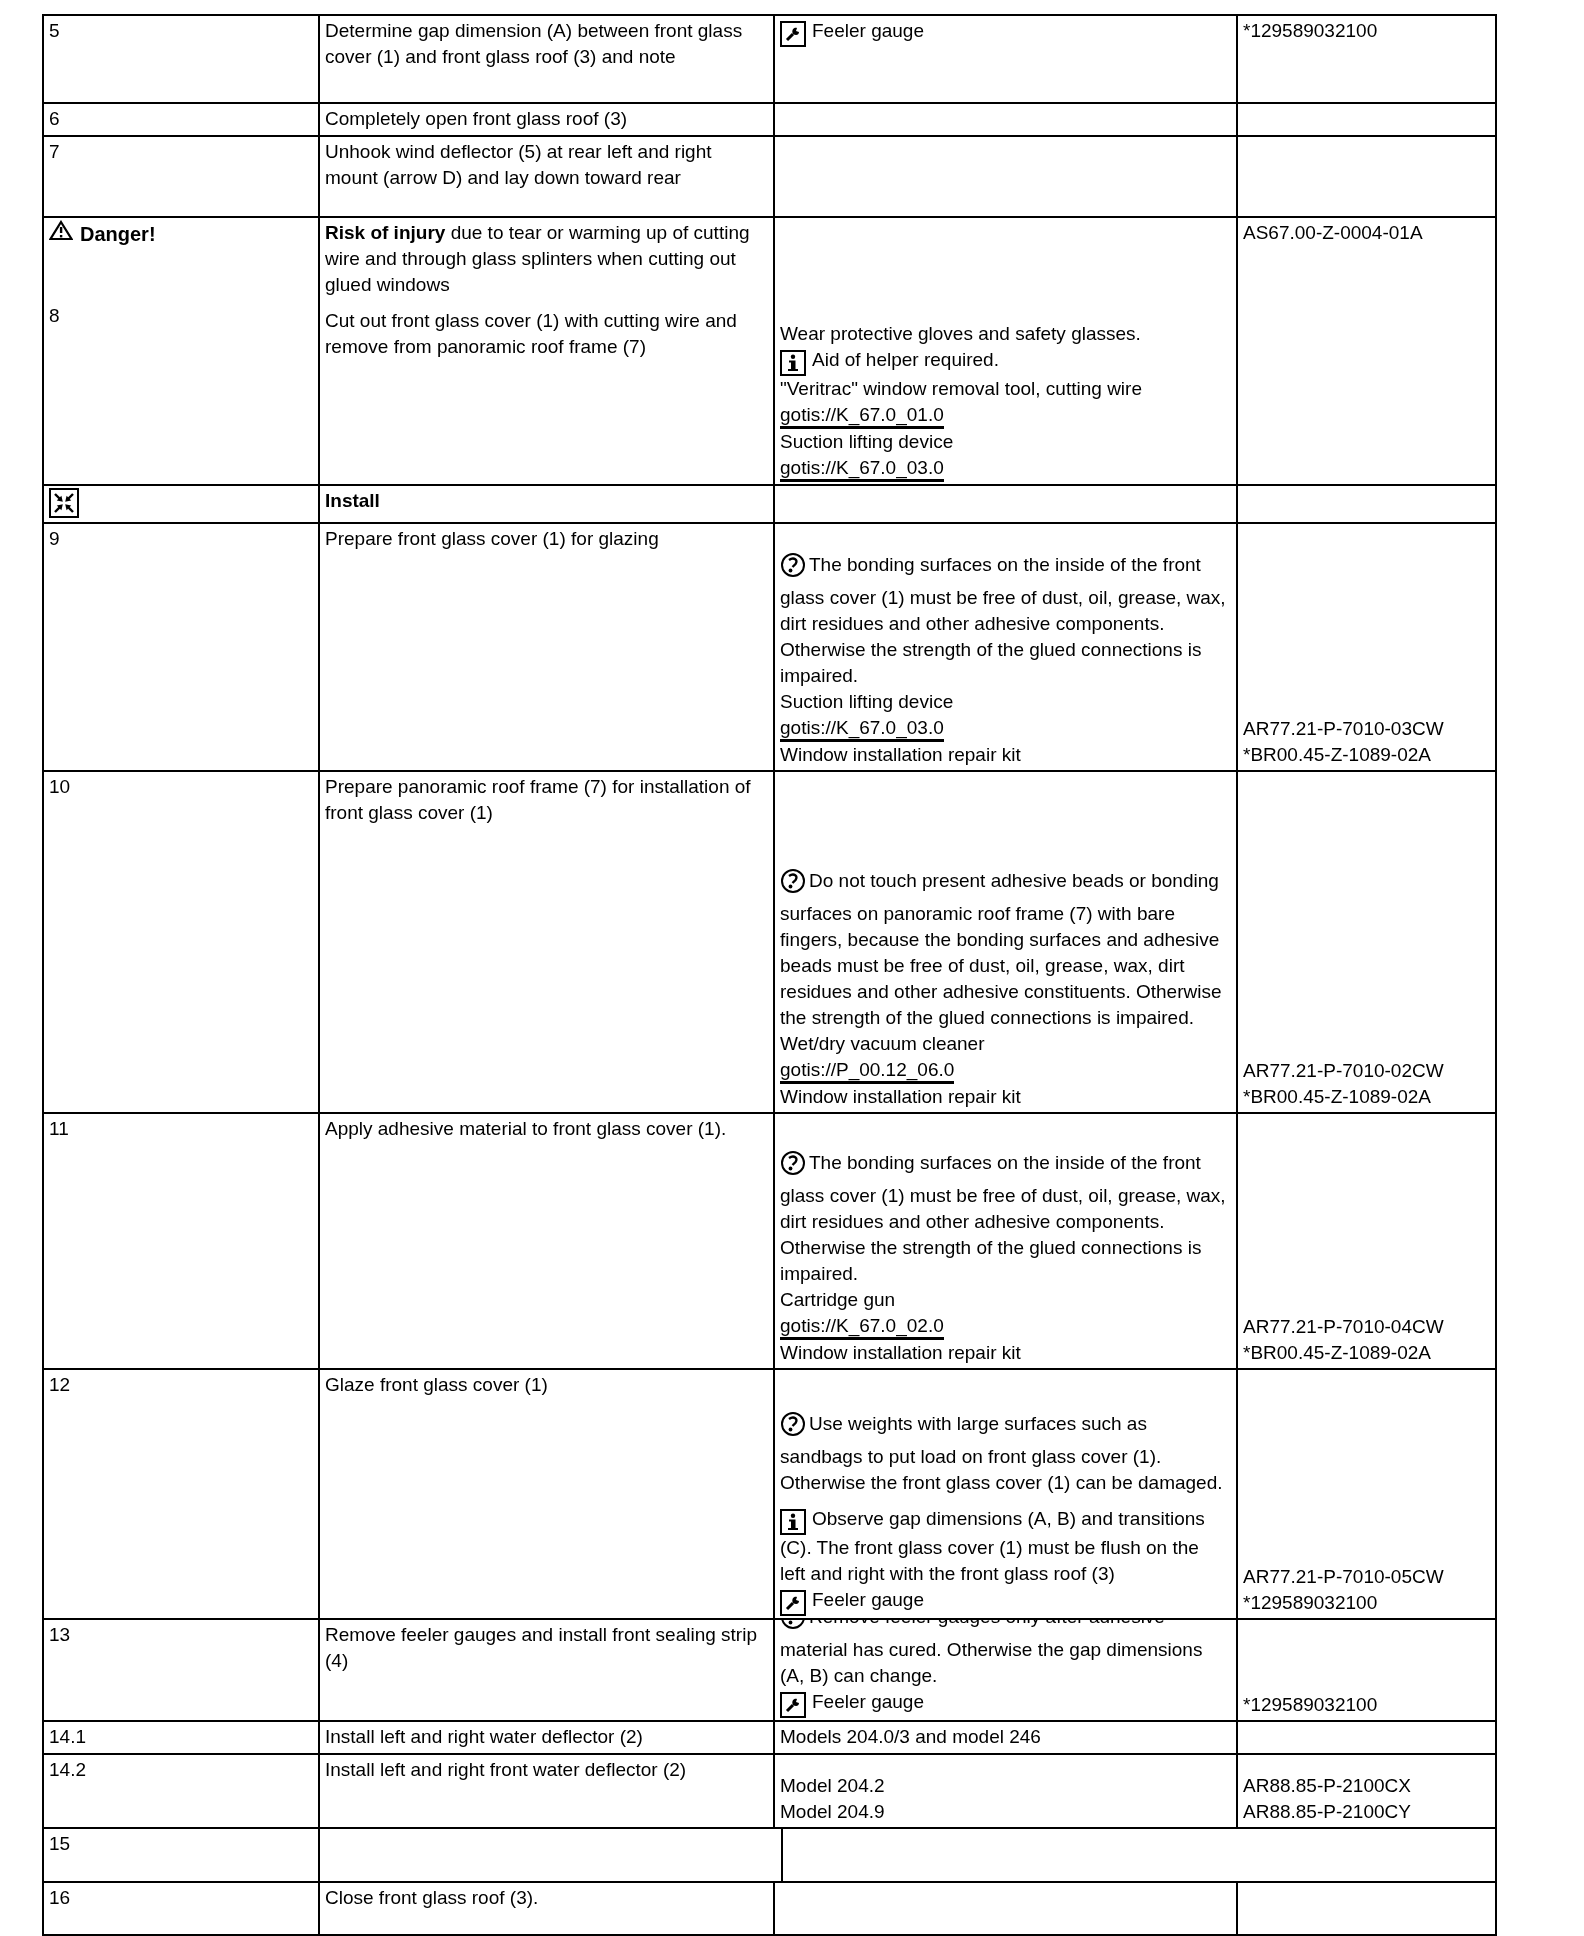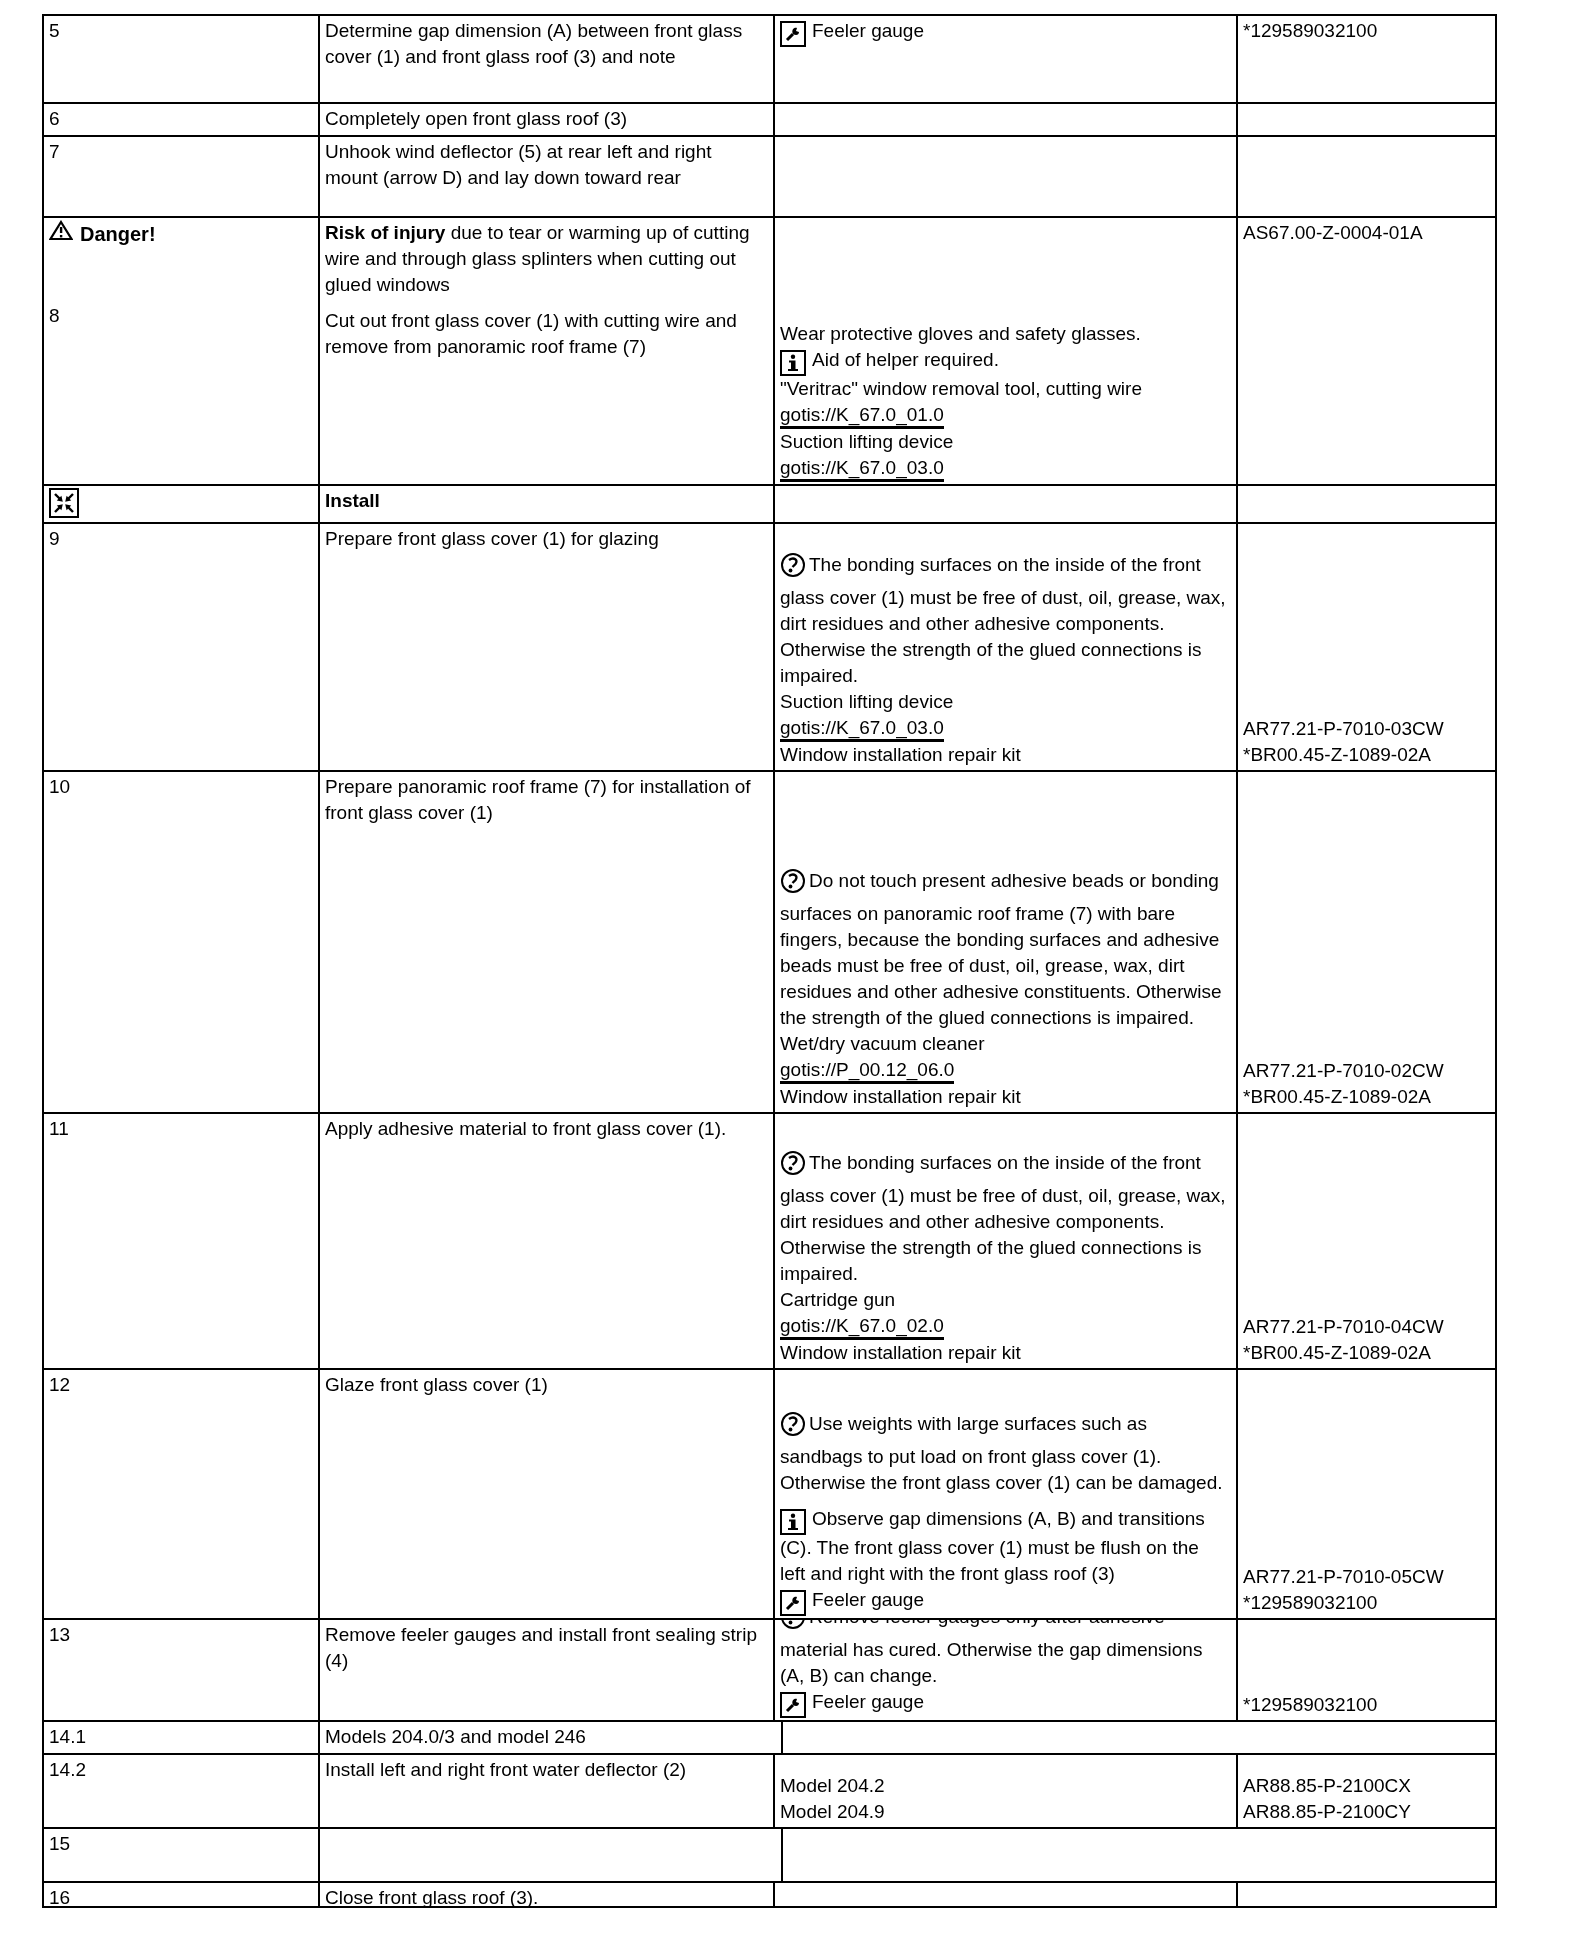--- a/index.html
+++ b/index.html
@@ -16,21 +16,21 @@
   .c1 { width:276px; }
   .c2 { width:455px; }
   .c3 { width:463px; }
   .c4 { flex:1; }
   p { margin:0; }
   .b { font-weight:bold; }
   
   .h5{height:88px} .h6{height:33px} .h7{height:81px} .h8{height:268px}
   .hi{height:38px} .h9{height:248px} .h10{height:342px} .h11{height:256px}
   .h12{height:250px} .h13{height:102px} .h141{height:33px} .h142{height:74px}
-  .h15{height:54px} .h16{height:23px}
+  .h15{height:54px} .h16{height:51px}
   .flexcol { display:flex; flex-direction:column; justify-content:flex-end; height:100%; }
   .flexend { display:flex; flex-direction:column; justify-content:flex-end; height:100%; }
   .gotis { border-bottom:3px solid #000; display:inline-block; line-height:23px; }
   .boxicon {
     display:inline-flex; align-items:center; justify-content:center;
     width:26px; height:26px; border:2px solid #000; box-sizing:border-box;
     vertical-align:-6px; margin-right:6px; background:#fff; flex:none;
   }
   .install-box { width:30px; height:30px; }
   .circicon { display:inline-block; vertical-align:-7px; margin-right:3px; }
@@ -296,20 +296,23 @@
       <div class="flexend">
         <p>*129589032100</p>
       </div>
     </div>
   </div>
 
   <div class="row h141">
     <div class="cell c1">
         <p>14.1</p>
       </div>
+    <div class="cell c2">
+        <p>Install left and right water deflector (2)</p>
+      </div>
     <div class="cell c3">
         <p>Models 204.0/3 and model 246</p>
       </div>
     <div class="cell c4"></div>
   </div>
 
   <div class="row h142">
     <div class="cell c1">
         <p>14.2</p>
       </div>

